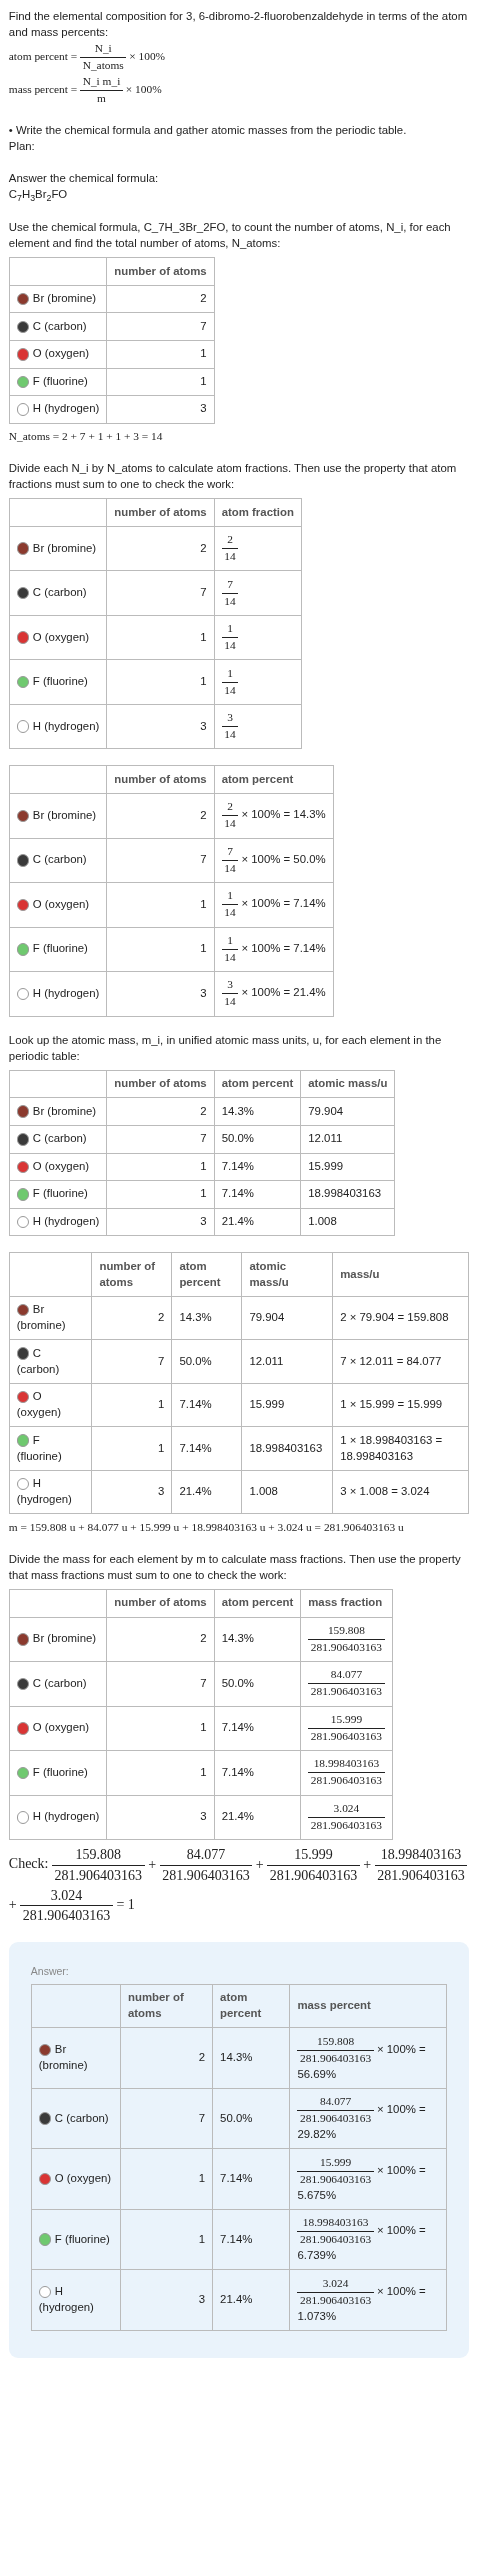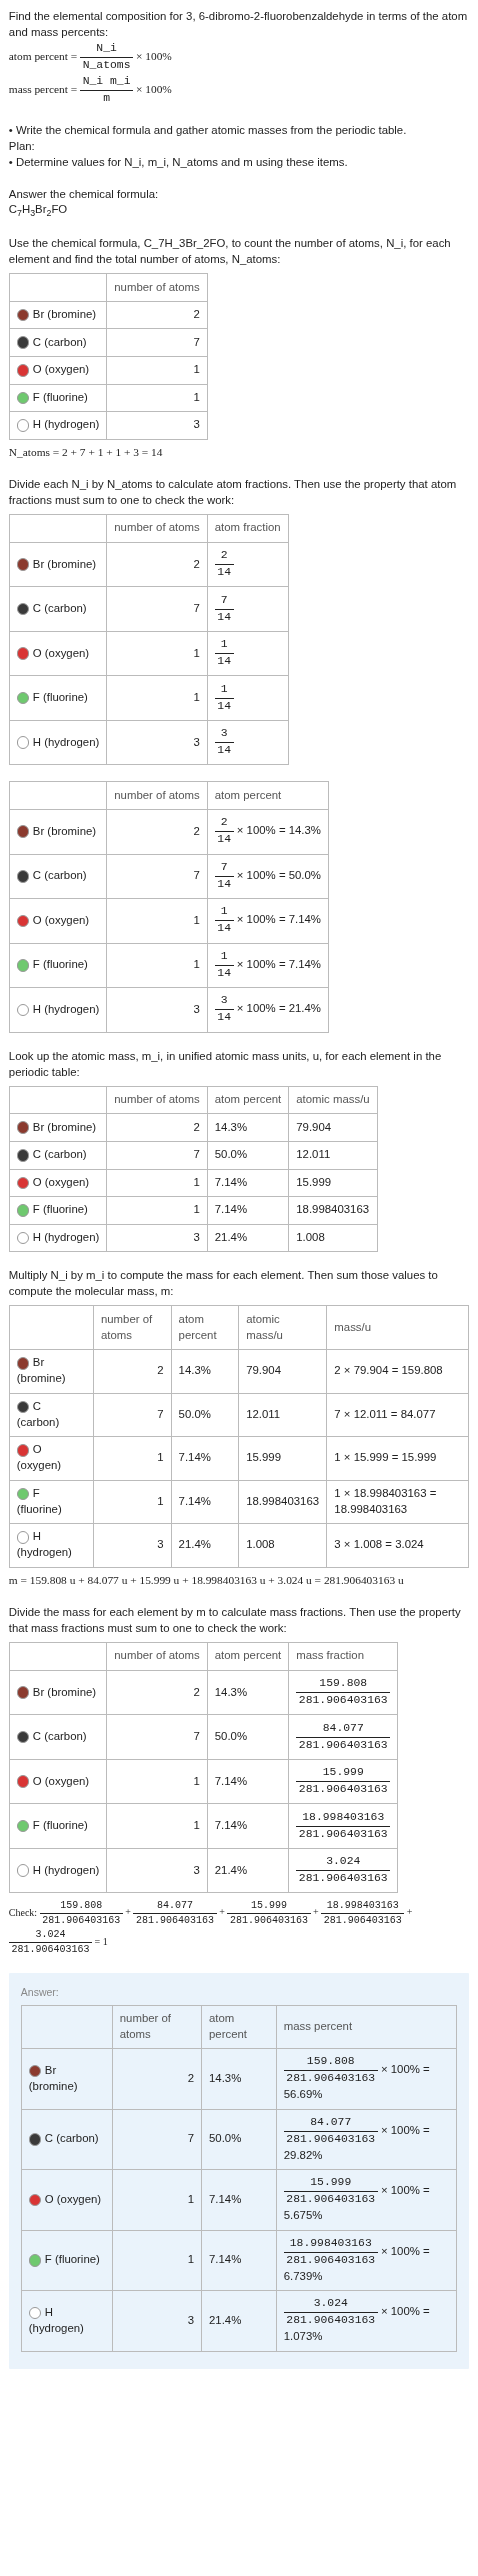--- a/index.html
+++ b/index.html
@@ -1,30 +1,30 @@
 <!DOCTYPE html>
 <html style="font-size:14px"><head>
 <meta charset="utf-8">
 <style>
 body{margin:0;font-family:-apple-system,BlinkMacSystemFont,"Segoe UI",Arial,sans-serif;font-size:11.4px;line-height:1.4;color:#222;background:#fff;padding:8.8px;width:478px;box-sizing:border-box}
 .sec{margin-bottom:16px}
 .eq{font-family:"Times New Roman",serif}
-.frac{display:inline-block;text-align:center;vertical-align:middle;font-family:Liberation Mono, monospace}
+.frac{display:inline-block;text-align:center;vertical-align:middle;font-family:Liberation Serif, serif}
 .frac .n{display:block;border-bottom:0.9px solid #222;padding:0 2.6px}
 .frac .d{display:block;padding:0 2.6px}
 table{border-collapse:collapse;margin:5.3px 0}
 th,td{border:0.9px solid #bbb;padding:5.3px 7px;text-align:left;vertical-align:middle;font-size:11.4px}
-th{font-weight:normal;color:#555}
+th{font-weight:bold;color:#555}
 .dot{display:inline-block;width:10.5px;height:10.5px;border-radius:50%;margin-right:3.5px;vertical-align:middle;border:0.9px solid #999}
 .br{background:#8b3a2e}
 .cc{background:#3a3a3a}
 .oo{background:#d93434}
 .ff{background:#6fc96f}
 .hh{background:#fff}
-.answer{background:#eaf3fb;border-radius:1px;padding:12px;margin-top:9px}
+.answer{background:#eaf3fb;border-radius:9px;padding:22px;margin-top:9px}
 .lbl{color:#888;font-size:10.5px;margin-bottom:3.5px}
 .num{text-align:right}
 sub{font-size:8.8px}
 </style>
 </head>
 <body>
 
 <div class="sec">
   <div>Find the elemental composition for 3, 6-dibromo-2-fluorobenzaldehyde in terms of the atom and mass percents:</div>
   <div class="eq">
@@ -35,21 +35,20 @@
   <div class="eq">
     <span>mass percent =</span>
     <span class="frac"><span class="n">N_i m_i</span><span class="d">m</span></span>
     <span>× 100%</span>
   </div>
 </div>
 
 <div class="sec">
   <div>• Write the chemical formula and gather atomic masses from the periodic table.</div>
   <div>Plan:</div>
-  <div>• Determine values for N_i, m_i, N_atoms and m using these items.</div>
 </div>
 
 <div class="sec">
   <div>Answer the chemical formula:</div>
   <div>C<sub>7</sub>H<sub>3</sub>Br<sub>2</sub>FO</div>
 </div>
 
 <div class="sec">
   <div>Use the chemical formula, C_7H_3Br_2FO, to count the number of atoms, N_i, for each element and find the total number of atoms, N_atoms:</div>
   <table>
@@ -204,21 +203,20 @@
           <td><span class="dot hh"></span><span>H (hydrogen)</span></td>
           <td class="num">3</td>
           <td>21.4%</td>
           <td>1.008</td>
         </tr>
       </tbody>
   </table>
 </div>
 
 <div class="sec">
-  <div>Multiply N_i by m_i to compute the mass for each element. Then sum those values to compute the molecular mass, m:</div>
   <table>
     <tbody>
         <tr>
           <th></th>
           <th>number of atoms</th>
           <th>atom percent</th>
           <th>atomic mass/u</th>
           <th>mass/u</th>
         </tr>
     </tbody>
@@ -300,21 +298,21 @@
           <td><span class="frac"><span class="n">18.998403163</span><span class="d">281.906403163</span></span></td>
         </tr>
         <tr>
           <td><span class="dot hh"></span><span>H (hydrogen)</span></td>
           <td class="num">3</td>
           <td>21.4%</td>
           <td><span class="frac"><span class="n">3.024</span><span class="d">281.906403163</span></span></td>
         </tr>
       </tbody>
   </table>
-  <div class="eq" style="font-size:10px">
+  <div class="eq" style="font-size:14px">
     <span>Check:</span>
     <span id="c7"> <span class="frac"><span class="n">159.808</span><span class="d">281.906403163</span></span> + <span class="frac"><span class="n">84.077</span><span class="d">281.906403163</span></span> + <span class="frac"><span class="n">15.999</span><span class="d">281.906403163</span></span> + <span class="frac"><span class="n">18.998403163</span><span class="d">281.906403163</span></span> + <span class="frac"><span class="n">3.024</span><span class="d">281.906403163</span></span> </span>
     <span>= 1</span>
   </div>
 </div>
 
 <div class="sec">
   <div class="answer">
     <div class="lbl">Answer:</div>
     <table>

